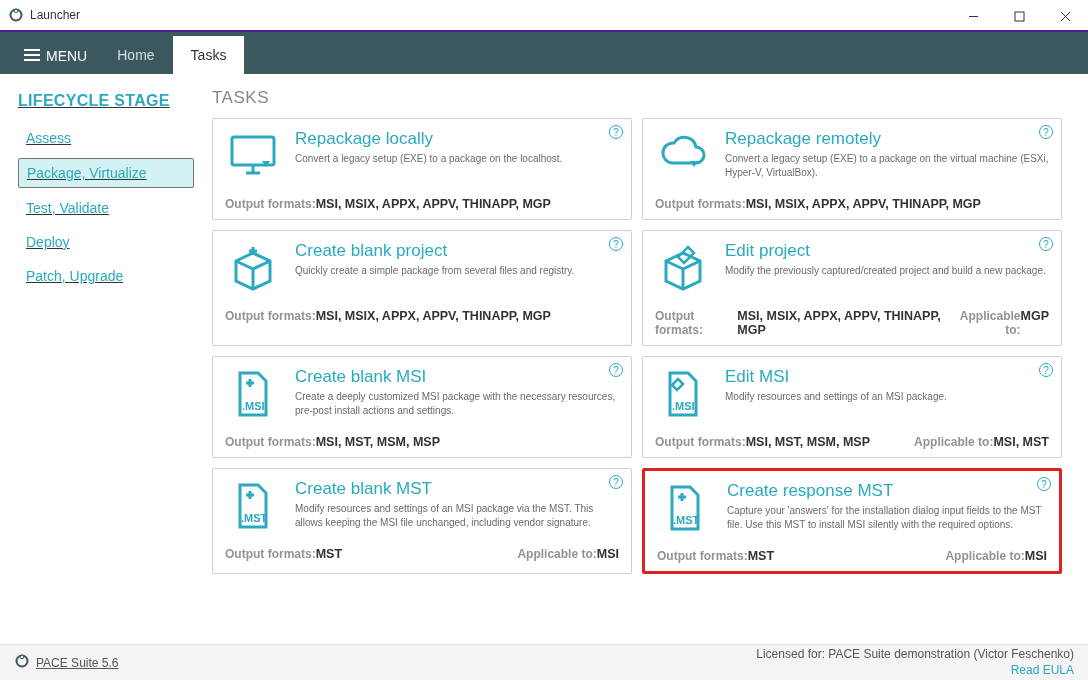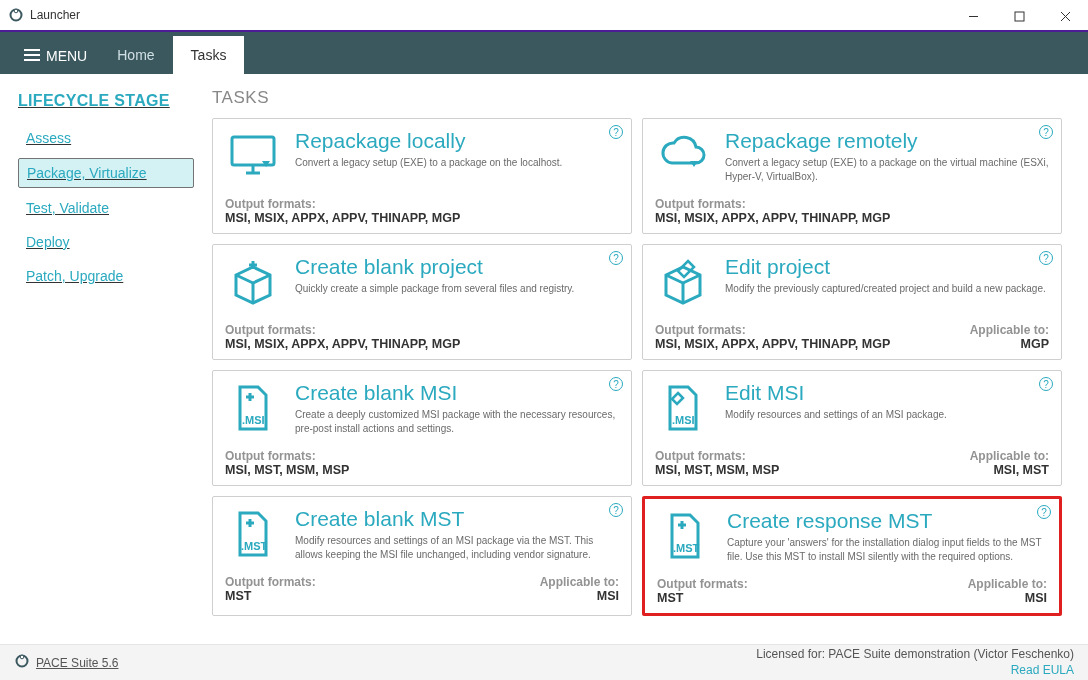--- a/index.html
+++ b/index.html
@@ -24,25 +24,25 @@
 
 .content { flex: 1; padding: 14px 6px 0 0; position: relative; }
 .content h2 { color: #888; font-size: 17px; font-weight: 400; margin: 0 0 10px 6px; letter-spacing: .5px; }
 .cards-wrap { height: calc(100% - 30px); overflow-y: auto; padding-right: 20px; padding-left: 6px; }
 .cards { display: grid; grid-template-columns: 1fr 1fr; gap: 10px; }
 .card { border: 1px solid #cfcfcf; border-radius: 2px; padding: 10px 12px 8px 12px; position: relative; background: #fff; }
 .card.highlight { border: 3px solid #e02020; }
 .card-top { display: flex; gap: 14px; min-height: 60px; }
 .card-icon { width: 56px; min-width: 56px; display:flex; align-items:flex-start; justify-content:center; padding-top:2px; }
 .card-icon svg { width: 50px; height: 50px; }
-.card-title { color: #2aa9bf; font-size: 21px; font-weight: 400; margin-bottom: 3px; }
+.card-title { color: #2aa9bf; font-size: 17px; font-weight: 400; margin-bottom: 3px; }
 .card-desc { color: #6a6a6a; font-size: 10px; line-height: 1.35; }
 .help { position: absolute; right: 8px; top: 6px; width: 14px; height: 14px; border: 1px solid #2aa9bf; border-radius: 50%; color: #2aa9bf; font-size: 10px; display:flex; align-items:center; justify-content:center; }
 .card-footer { display: flex; justify-content: space-between; margin-top: 8px; font-size: 12px; }
-.fcol { display: flex; flex-direction: column; }
+.fcol { display: flex; flex-direction: row; }
 .fcol.right { text-align: right; }
 .flabel { color: #939393; font-weight: 600; }
 .fval { color: #333; font-weight: 700; font-size: 12.5px; }
 
 .statusbar { position: absolute; bottom: 0; left:0; right:0; height: 36px; background: #f4f4f4; border-top: 1px solid #e4e4e4; display: flex; align-items: center; padding: 0 14px; font-size: 12px; }
 .statusbar .brand { display:flex; align-items:center; gap:6px; color:#555;text-decoration:underline; }
 .statusbar .right { margin-left: auto; text-align: right; color:#555; line-height:1.3; }
 .statusbar a { color: #2aa9bf; text-decoration: none; }
 
 

